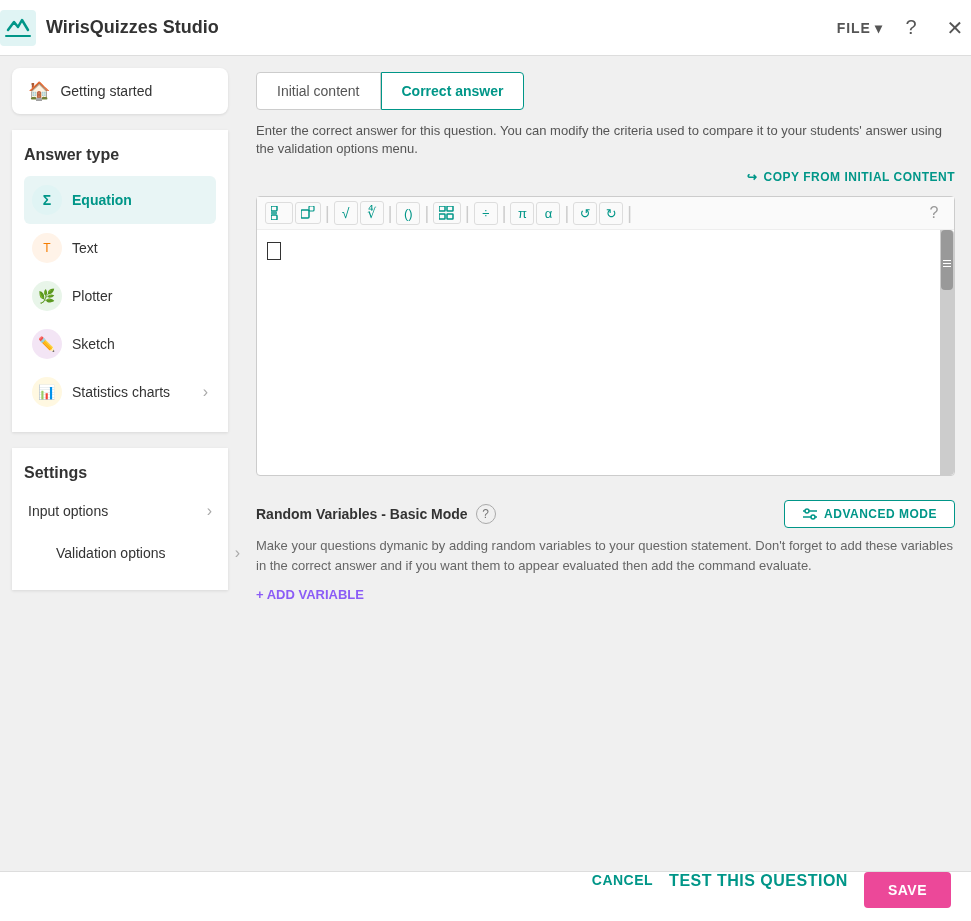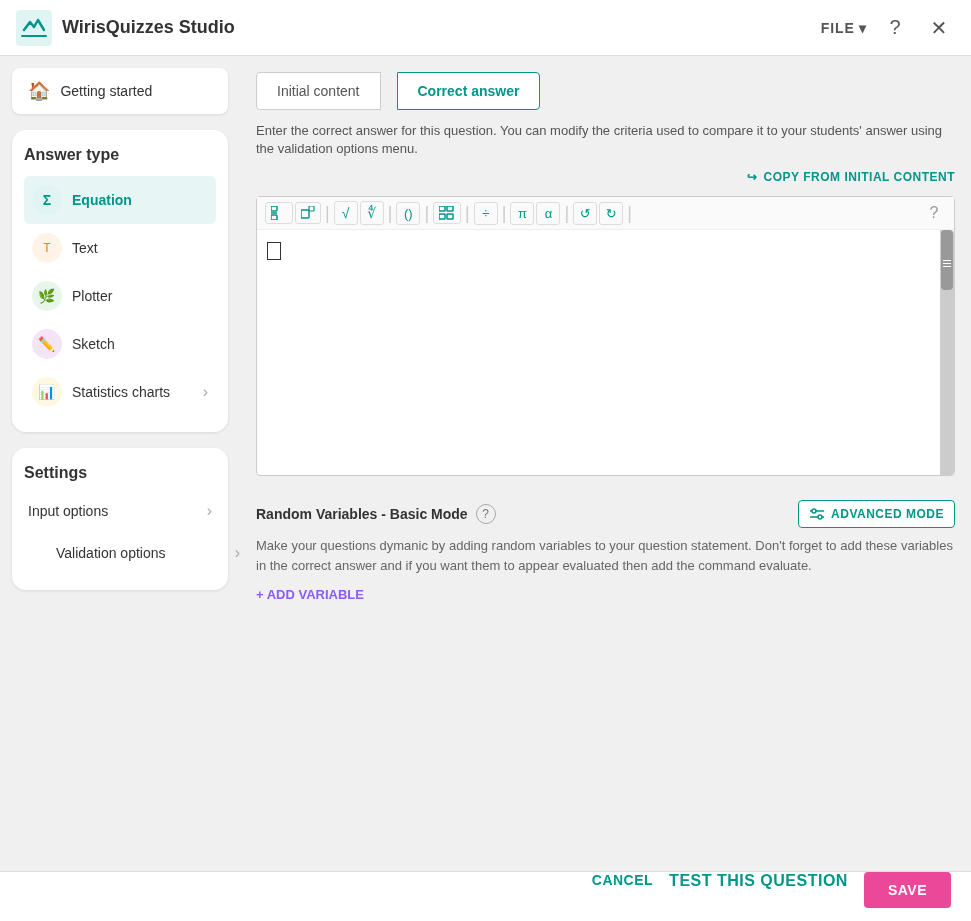--- a/index.html
+++ b/index.html
@@ -12,21 +12,21 @@
       position: relative;
     }
 
     
     .title-bar {
       display: flex;
       align-items: center;
       justify-content: space-between;
       background: #fff;
       height: 56px;
-      padding: 0 16px;
+      padding: 0 0;
       border-bottom: 1px solid #ddd;
     }
     .title-bar-left {
       display: flex;
       align-items: center;
       gap: 10px;
     }
     .logo-icon {
       width: 36px;
       height: 36px;
@@ -96,21 +96,21 @@
       cursor: pointer;
       margin-bottom: 16px;
       box-shadow: 0 1px 3px rgba(0,0,0,0.1);
     }
     .home-icon {
       font-size: 18px;
     }
 
     .section-card {
       background: #fff;
-      border-radius: 14px;
+      border-radius: 0;
       padding: 16px 12px;
       margin-bottom: 16px;
       box-shadow: 0 1px 3px rgba(0,0,0,0.1);
     }
     .section-title {
       font-size: 16px;
       font-weight: 700;
       color: #333;
       margin-bottom: 12px;
     }
@@ -188,21 +188,21 @@
       flex: 1;
       display: flex;
       flex-direction: column;
       padding: 16px;
       overflow: hidden;
     }
 
     
     .tabs {
       display: flex;
-      gap: 16px;
+      gap: 0;
       margin-bottom: 12px;
       border: none;
     }
     .tab-btn {
       padding: 10px 20px;
       border: 1px solid #ccc;
       background: #fff;
       cursor: pointer;
       font-size: 14px;
       color: #555;
@@ -376,21 +376,21 @@
     .advanced-mode-btn {
       display: flex;
       align-items: center;
       gap: 6px;
       border: 1px solid #009688;
       background: #fff;
       color: #009688;
       font-size: 12px;
       font-weight: 700;
       letter-spacing: 0.5px;
-      padding: 6px 10px;
+      padding: 6px 17px;
       border-radius: 4px;
       cursor: pointer;
       text-transform: uppercase;
     }
     .random-vars-desc {
       font-size: 13px;
       color: #666;
       line-height: 1.5;
       margin-bottom: 10px;
     }

